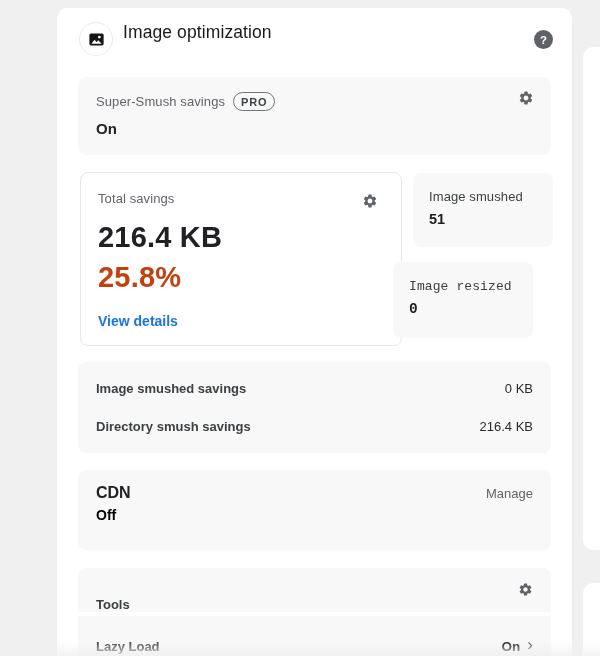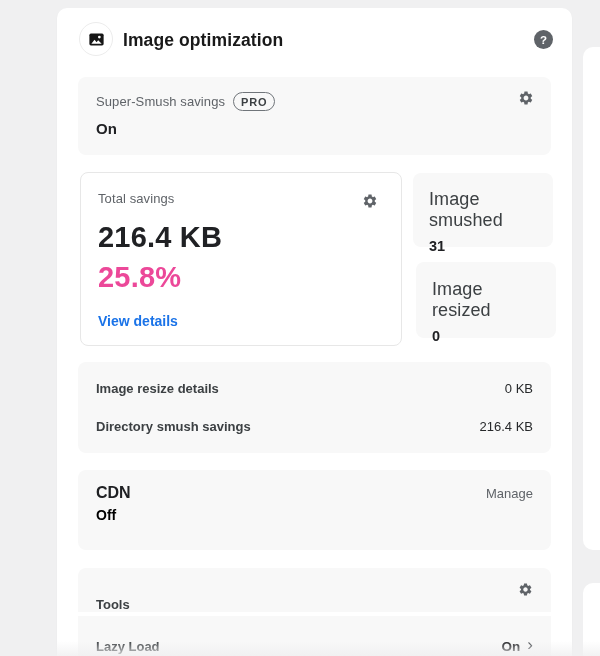--- a/index.html
+++ b/index.html
@@ -10,46 +10,46 @@
   .panel{position:absolute;left:57px;top:8px;width:515px;height:660px;background:#ffffff;
          border-radius:10px 10px 0 0;box-shadow:0 1px 2px rgba(0,0,0,0.04);}
 
   
   .side-sliver-a{position:absolute;left:583px;top:47px;width:17px;height:503px;background:#ffffff;border-radius:10px 0 0 10px;}
   .side-sliver-b{position:absolute;left:583px;top:583px;width:17px;height:73px;background:#ffffff;border-radius:10px 0 0 0;}
 
   
   .hdr-icon-circle{position:absolute;left:22px;top:14px;width:34px;height:34px;border:1px solid #ececec;
                    border-radius:50%;background:#fff;display:flex;align-items:center;justify-content:center;box-sizing:border-box;}
-  .hdr-title{position:absolute;left:66px;top:22px;font-size:17.5px;font-weight:700;color:#191919;letter-spacing:.1px;}
+  .hdr-title{position:absolute;left:66px;top:14px;font-size:17.5px;font-weight:400;color:#191919;letter-spacing:.1px;}
   .help-btn{position:absolute;left:477px;top:22px;width:19px;height:19px;border-radius:50%;background:#5f6368;
             color:#fff;font-size:11.5px;font-weight:700;display:flex;align-items:center;justify-content:center;cursor:pointer;}
 
   .card{position:absolute;background:#f8f8f8;border-radius:8px;box-sizing:border-box;}
 
   
   .card-smush{left:21px;top:69px;width:473px;height:78px;padding:15px 18px;}
   .label-sm{font-size:13px;color:#5f6368;letter-spacing:.1px;}
-  .label-dk{font-size:18px;color:#3c4043;letter-spacing:.1px;}
+  .label-dk{font-size:13px;color:#3c4043;letter-spacing:.1px;}
   .smush-label-row{display:flex;align-items:center;gap:8px;}
   .pro-badge{display:inline-block;border:1.5px solid #70757a;border-radius:10px;padding:1.5px 7px;
              font-size:11px;font-weight:700;color:#3c4043;letter-spacing:.8px;line-height:1.3;}
   .smush-value{margin-top:9px;font-size:15px;font-weight:700;color:#202124;}
   .gear{position:absolute;cursor:pointer;line-height:0;}
   .gear svg{display:block;}
 
   
   .card-total{left:23px;top:164px;width:322px;height:174px;background:#ffffff;border:1px solid #e7e7e7;padding:18px 17px;}
   .total-kb{margin-top:11px;font-size:29px;font-weight:700;color:#202124;line-height:1.38;letter-spacing:.2px;}
-  .total-pct{font-size:29px;font-weight:700;color:#ec4899;line-height:1.38;letter-spacing:.2px;}
+  .total-pct{font-size:29px;font-weight:700;color:#c2410c;line-height:1.38;letter-spacing:.2px;}
   .view-details{position:absolute;left:17px;bottom:16px;font-size:14px;font-weight:700;color:#1a73e8;text-decoration:none;cursor:pointer;}
 
   
   .card-stat-a{left:356px;top:165px;width:140px;height:74px;padding:16px 16px;}
-  .card-stat-b{left:359px;top:254px;width:140px;height:76px;padding:17px 16px;}
+  .card-stat-b{left:336px;top:254px;width:140px;height:76px;padding:17px 16px;font-family:Liberation Mono, monospace;}
   .stat-value{margin-top:7px;font-size:14.5px;font-weight:700;color:#202124;}
 
   
   .card-rows{left:21px;top:354px;width:473px;height:91px;padding:7px 18px;display:flex;flex-direction:column;justify-content:space-around;}
   .srow{display:flex;align-items:center;justify-content:space-between;}
   .srow .rlabel{font-size:13px;font-weight:700;color:#3c4043;}
   .srow .rvalue{font-size:13px;font-weight:500;color:#27292b;}
 
   
   .card-cdn{left:21px;top:462px;width:473px;height:80px;padding:14px 18px;}
@@ -109,30 +109,30 @@
       <a class="view-details">View details</a>
       <div class="gear" style="position:absolute;right:23px;top:20px;">
         <svg width="16" height="16" viewBox="0 0 24 24" fill="#5f6368">
             <path d="M19.14 12.94c.04-.3.06-.61.06-.94 0-.32-.02-.64-.07-.94l2.03-1.58c.18-.14.23-.41.12-.61l-1.92-3.32c-.12-.22-.37-.29-.59-.22l-2.39.96c-.5-.38-1.03-.7-1.62-.94l-.36-2.54c-.04-.24-.24-.41-.48-.41h-3.84c-.24 0-.43.17-.47.41l-.36 2.54c-.59.24-1.13.57-1.62.94l-2.39-.96c-.22-.08-.47 0-.59.22L2.74 8.87c-.12.21-.08.47.12.61l2.03 1.58c-.05.3-.09.63-.09.94s.02.64.07.94l-2.03 1.58c-.18.14-.23.41-.12.61l1.92 3.32c.12.22.37.29.59.22l2.39-.96c.5.38 1.03.7 1.62.94l.36 2.54c.05.24.24.41.48.41h3.84c.24 0 .44-.17.47-.41l.36-2.54c.59-.24 1.13-.56 1.62-.94l2.39.96c.22.08.47 0 .59-.22l1.92-3.32c.12-.22.07-.47-.12-.61l-2.01-1.58zM12 15.6c-1.98 0-3.6-1.62-3.6-3.6s1.62-3.6 3.6-3.6 3.6 1.62 3.6 3.6-1.62 3.6-3.6 3.6z"></path>
           </svg>
       </div>
     </div>
 
     <div class="card card-stat-a">
       <div class="label-dk">Image smushed</div>
-      <div class="stat-value">31</div>
+      <div class="stat-value">51</div>
     </div>
     <div class="card card-stat-b">
       <div class="label-dk">Image resized</div>
       <div class="stat-value">0</div>
     </div>
 
     <div class="card card-rows">
       <div class="srow">
-        <span class="rlabel">Image resize details</span>
+        <span class="rlabel">Image smushed savings</span>
         <span class="rvalue">0 KB</span>
       </div>
       <div class="srow">
         <span class="rlabel">Directory smush savings</span>
         <span class="rvalue">216.4 KB</span>
       </div>
     </div>
 
     <div class="card card-cdn">
       <div class="cdn-title">CDN</div>

